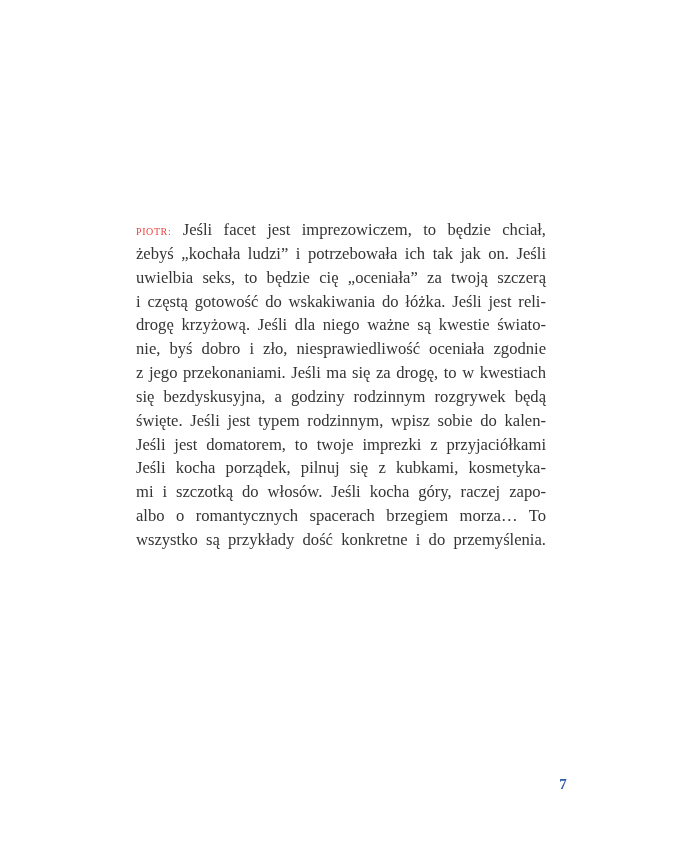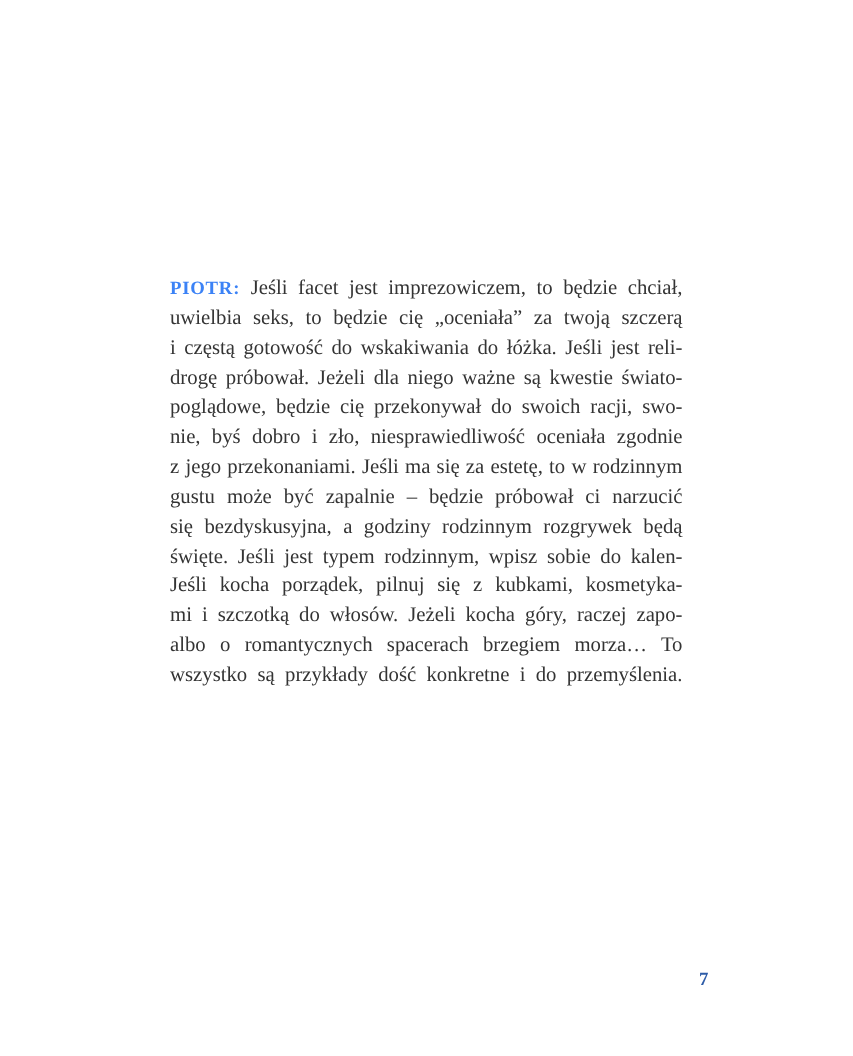--- a/index.html
+++ b/index.html
@@ -26,51 +26,51 @@
     -webkit-font-smoothing: antialiased;
   }
   .line {
     text-align: justify;
     text-align-last: justify;
     white-space: normal;
     height: 23.85px;
     overflow: visible;
   }
   .speaker {
-    font-size: 15px;
-    font-weight: 700;
+    font-size: 10px;
+    font-weight: 400;
     letter-spacing: 0.6px;
-    color: #3b82f6;
+    color: #ef4444;
   }
   .page-number {
     position: absolute;
     left: 548px;
     top: 776px;
     width: 30px;
     text-align: center;
     font-size: 15px;
     font-weight: 700;
     font-family: "Liberation Serif", serif;
   }
 </style>
 </head>
 <body>
 
 <div class="page" style="background: rgb(255, 255, 255);">
   <div class="text-block" style="color: rgb(52, 52, 52);">
     <div class="line"><span class="speaker">PIOTR:</span> <span>Jeśli facet jest imprezowiczem, to będzie chciał,</span></div>
 
+  <div class="line">żebyś „kochała ludzi” i potrzebowała ich tak jak on. Jeśli</div>
       <div class="line">uwielbia seks, to będzie cię „oceniała” za twoją szczerą</div>
       <div class="line">i częstą gotowość do wskakiwania do łóżka. Jeśli jest reli-</div>
-      <div class="line">drogę próbował. Jeżeli dla niego ważne są kwestie świato-</div>
-      <div class="line">poglądowe, będzie cię przekonywał do swoich racji, swo-</div>
+      <div class="line">drogę krzyżową. Jeśli dla niego ważne są kwestie świato-</div>
       <div class="line">nie, byś dobro i zło, niesprawiedliwość oceniała zgodnie</div>
-      <div class="line">z jego przekonaniami. Jeśli ma się za estetę, to w rodzinnym</div>
-      <div class="line">gustu może być zapalnie – będzie próbował ci narzucić</div>
+      <div class="line">z jego przekonaniami. Jeśli ma się za drogę, to w kwestiach</div>
       <div class="line">się bezdyskusyjna, a godziny rodzinnym rozgrywek będą</div>
       <div class="line">święte. Jeśli jest typem rodzinnym, wpisz sobie do kalen-</div>
+      <div class="line">Jeśli jest domatorem, to twoje imprezki z przyjaciółkami</div>
       <div class="line">Jeśli kocha porządek, pilnuj się z kubkami, kosmetyka-</div>
-      <div class="line">mi i szczotką do włosów. Jeżeli kocha góry, raczej zapo-</div>
+      <div class="line">mi i szczotką do włosów. Jeśli kocha góry, raczej zapo-</div>
       <div class="line">albo o romantycznych spacerach brzegiem morza… To</div>
       <div class="line">wszystko są przykłady dość konkretne i do przemyślenia.</div>
     </div>
   <div class="page-number" style="color: rgb(46, 92, 168);">7</div>
 </div>
 
 </body></html>

